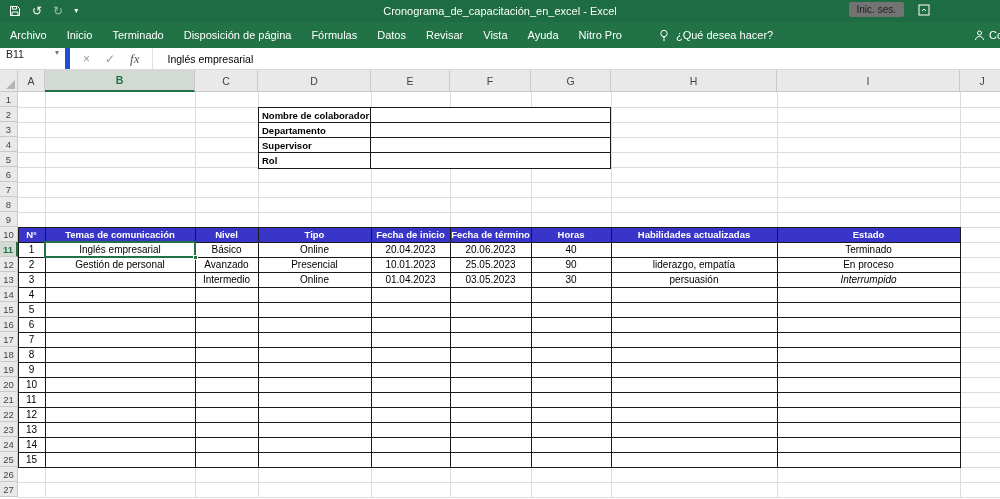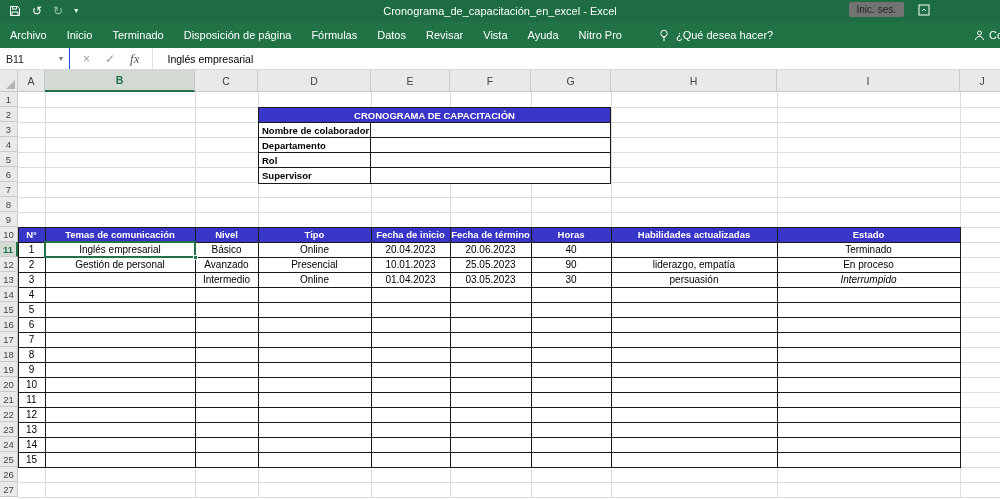--- a/index.html
+++ b/index.html
@@ -17,22 +17,22 @@
   .signin-btn{background:#737373;color:#222;font-size:10px;padding:2px 8px;border-radius:2px;white-space:nowrap;cursor:default}
   
   .tabs{position:absolute;top:22px;left:0;width:1000px;height:26px;background:#217346;
     display:flex;align-items:center;color:#fff;z-index:10}
   .tab{font-size:11px;padding:0 10px;line-height:26px;white-space:nowrap}
   .tellme{display:flex;align-items:center;gap:6px;margin-left:26px;font-size:11px;white-space:nowrap}
   .share{position:absolute;right:0;top:0;height:26px;display:flex;align-items:center;gap:4px;font-size:11px;overflow:hidden;width:26px}
   
   .fbar{position:absolute;top:48px;left:0;width:1000px;height:22px;background:#fff;
     border-bottom:1px solid #D8D8D8;display:flex;align-items:center;z-index:10}
-  .namebox{width:70px;height:100%;display:flex;align-items:center;justify-content:space-between;
-    padding:0 6px;font-size:10.5px;color:#222;border-right:1px solid #1d4ed8}
+  .namebox{width:70px;height:100%;display:flex;justify-content:space-between;
+    padding:0 6px;font-size:10.5px;color:#222;border-right:5px solid #1d4ed8}
   .nb-caret{font-size:8px;color:#777}
   .fb-icons{display:flex;align-items:center;gap:15px;padding:0 13px;height:100%;
     border-right:1px solid #E1E1E1;color:#9A9A9A;font-size:12px}
   .check{color:#9A9A9A}
   .fx{font-family:"Liberation Serif",serif;font-style:italic;color:#555;font-size:13px}
   .fb-value{padding-left:14px;font-size:10.5px;color:#000}
   
   #sheet{position:absolute;top:70px;left:0;width:1005px;height:429px;background:#fff;overflow:hidden}
   #sheet>div{position:absolute}
   .corner{background:#E9E9E9;border-right:1px solid #C9C9C9;border-bottom:1px solid #C9C9C9;z-index:2}
@@ -205,35 +205,34 @@
     <div class="hline" style="left: 18px; top: 307px; width: 987px; height: 1px;"></div>
     <div class="hline" style="left: 18px; top: 322px; width: 987px; height: 1px;"></div>
     <div class="hline" style="left: 18px; top: 337px; width: 987px; height: 1px;"></div>
     <div class="hline" style="left: 18px; top: 352px; width: 987px; height: 1px;"></div>
     <div class="hline" style="left: 18px; top: 367px; width: 987px; height: 1px;"></div>
     <div class="hline" style="left: 18px; top: 382px; width: 987px; height: 1px;"></div>
     <div class="hline" style="left: 18px; top: 397px; width: 987px; height: 1px;"></div>
     <div class="hline" style="left: 18px; top: 412px; width: 987px; height: 1px;"></div>
     <div class="hline" style="left: 18px; top: 427px; width: 987px; height: 1px;"></div>
     <div class="ipwrap" style="left: 258px; top: 37px; width: 353px;">
-      <div class="ip-title">CRONOGRAMA DE CAPACITACIÓN</div>
       <div class="ip-row">
         <div class="ip-label">Nombre de colaborador</div>
         <div class="ip-value"></div>
       </div>
       <div class="ip-row">
         <div class="ip-label">Departamento</div>
         <div class="ip-value"></div>
       </div>
       <div class="ip-row">
-        <div class="ip-label">Rol</div>
+        <div class="ip-label">Supervisor</div>
         <div class="ip-value"></div>
       </div>
       <div class="ip-row">
-        <div class="ip-label">Supervisor</div>
+        <div class="ip-label">Rol</div>
         <div class="ip-value"></div>
       </div>
     </div>
     <div class="tcell thead" style="left: 18px; top: 157px; width: 27px; height: 15px;">N°</div>
     <div class="tcell thead" style="left: 45px; top: 157px; width: 150px; height: 15px;">Temas de comunicación</div>
     <div class="tcell thead" style="left: 195px; top: 157px; width: 63px; height: 15px;">Nivel</div>
     <div class="tcell thead" style="left: 258px; top: 157px; width: 113px; height: 15px;">Tipo</div>
     <div class="tcell thead" style="left: 371px; top: 157px; width: 79px; height: 15px;">Fecha de inicio</div>
     <div class="tcell thead" style="left: 450px; top: 157px; width: 81px; height: 15px;">Fecha de término</div>
     <div class="tcell thead" style="left: 531px; top: 157px; width: 80px; height: 15px;">Horas</div>

